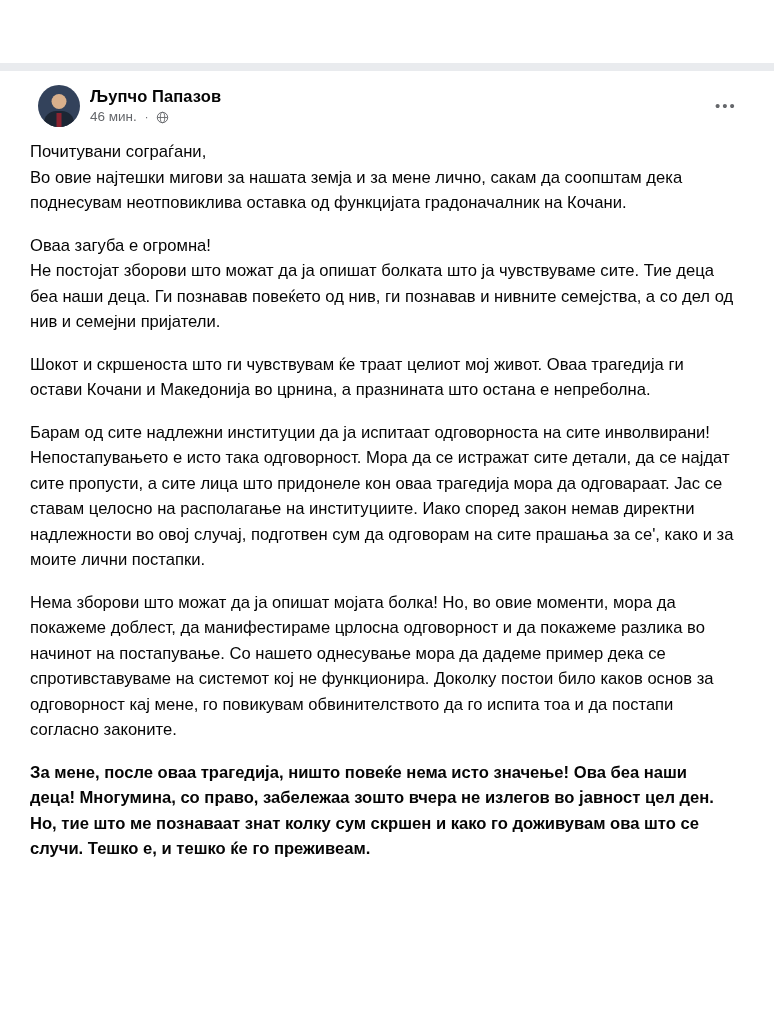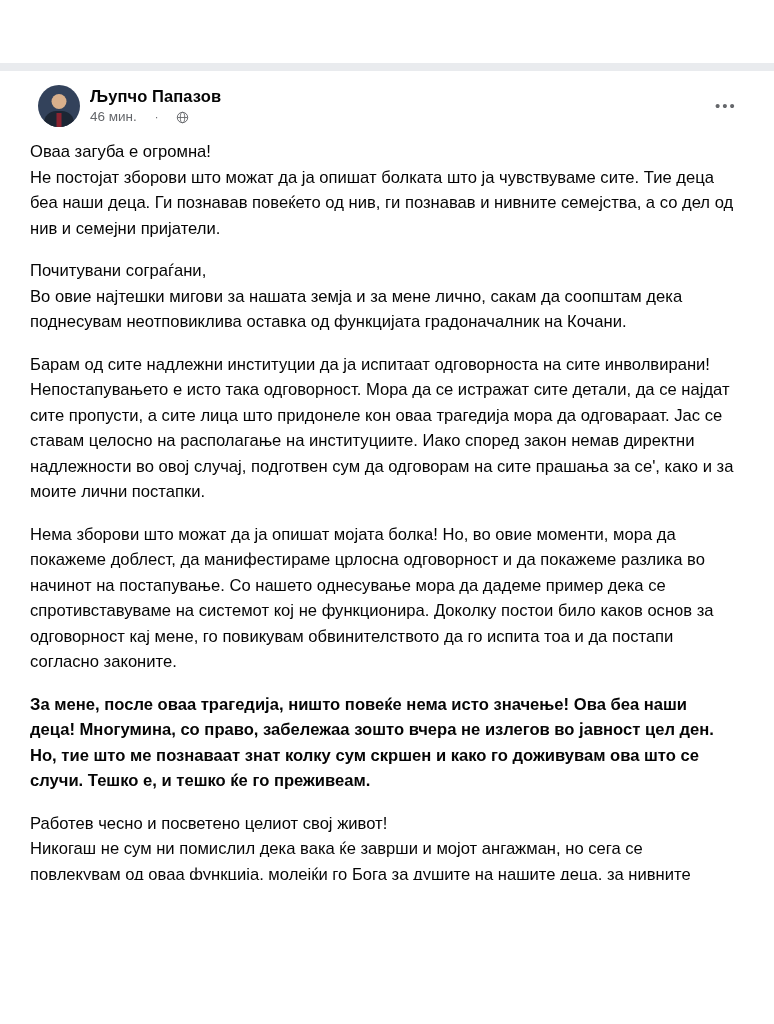--- a/index.html
+++ b/index.html
@@ -92,21 +92,21 @@
   .author-name {
     font-size: 16.5px;
     font-weight: bold;
     color: #050505;
     line-height: 20px;
     letter-spacing: 0.1px;
   }
   .meta-row {
     display: flex;
     align-items: center;
-    gap: 18px;
+    gap: 8px;
     margin-top: 3px;
     color: #65676b;
     font-size: 13.5px;
     line-height: 16px;
   }
   .meta-dot {
     font-size: 11px;
     line-height: 16px;
   }
   .globe-icon svg { display: block; }
@@ -186,24 +186,25 @@
               <ellipse cx="8" cy="8" rx="2.7" ry="6.4" stroke="#65676b" stroke-width="1.1"></ellipse>
               <path d="M1.8 8h12.4" stroke="#65676b" stroke-width="1.1"></path>
             </svg>
           </span>
         </div>
       </div>
       <div class="more-btn">•••</div>
     </div>
 
     <div class="post-body">
+      <p style="white-space: pre-line;">Почитувани сограѓани,
+Во овие најтешки мигови за нашата земја и за мене лично, сакам да соопштам дека поднесувам неотповиклива оставка од функцијата градоначалник на Кочани.</p>
       <p style="white-space: pre-line;">Оваа загуба е огромна!
 Не постојат зборови што можат да ја опишат болката што ја чувствуваме сите. Тие деца беа наши деца. Ги познавав повеќето од нив, ги познавав и нивните семејства, а со дел од нив и семејни пријатели.</p>
-      <p style="white-space: pre-line;">Почитувани сограѓани,
-Во овие најтешки мигови за нашата земја и за мене лично, сакам да соопштам дека поднесувам неотповиклива оставка од функцијата градоначалник на Кочани.</p>
+      <p style="white-space: pre-line;">Шокот и скршеноста што ги чувствувам ќе траат целиот мој живот. Оваа трагедија ги остави Кочани и Македонија во црнина, а празнината што остана е непреболна.</p>
       <p style="white-space: pre-line;">Барам од сите надлежни институции да ја испитаат одговорноста на сите инволвирани! Непостапувањето е исто така одговорност. Мора да се истражат сите детали, да се најдат сите пропусти, а сите лица што придонеле кон оваа трагедија мора да одговараат. Јас се ставам целосно на располагање на институциите. Иако според закон немав директни надлежности во овој случај, подготвен сум да одговорам на сите прашања за се', како и за моите лични постапки.</p>
       <p style="white-space: pre-line;">Нема зборови што можат да ја опишат мојата болка! Но, во овие моменти, мора да покажеме доблест, да манифестираме црлосна одговорност и да покажеме разлика во начинот на постапување. Со нашето однесување мора да дадеме пример дека се спротивставуваме на системот кој не функционира. Доколку постои било каков основ за одговорност кај мене, го повикувам обвинителството да го испита тоа и да постапи согласно законите.</p>
       <p style="white-space: pre-line; font-weight: bold;">За мене, после оваа трагедија, ништо повеќе нема исто значење! Ова беа наши деца! Многумина, со право, забележаа зошто вчера не излегов во јавност цел ден. Но, тие што ме познаваат знат колку сум скршен и како го доживувам ова што се случи. Тешко е, и тешко ќе го преживеам.</p>
       <p class="tight" style="white-space: pre-line;">Работев чесно и посветено целиот свој живот!
 Никогаш не сум ни помислил дека вака ќе заврши и мојот ангажман, но сега се повлекувам од оваа функција, молејќи го Бога за душите на нашите деца, за нивните семејства и за народот на Македонија!</p>
     </div>
 
     <div class="translate-row">
       <span class="translate-link">Прикажи превод</span>
     </div>

